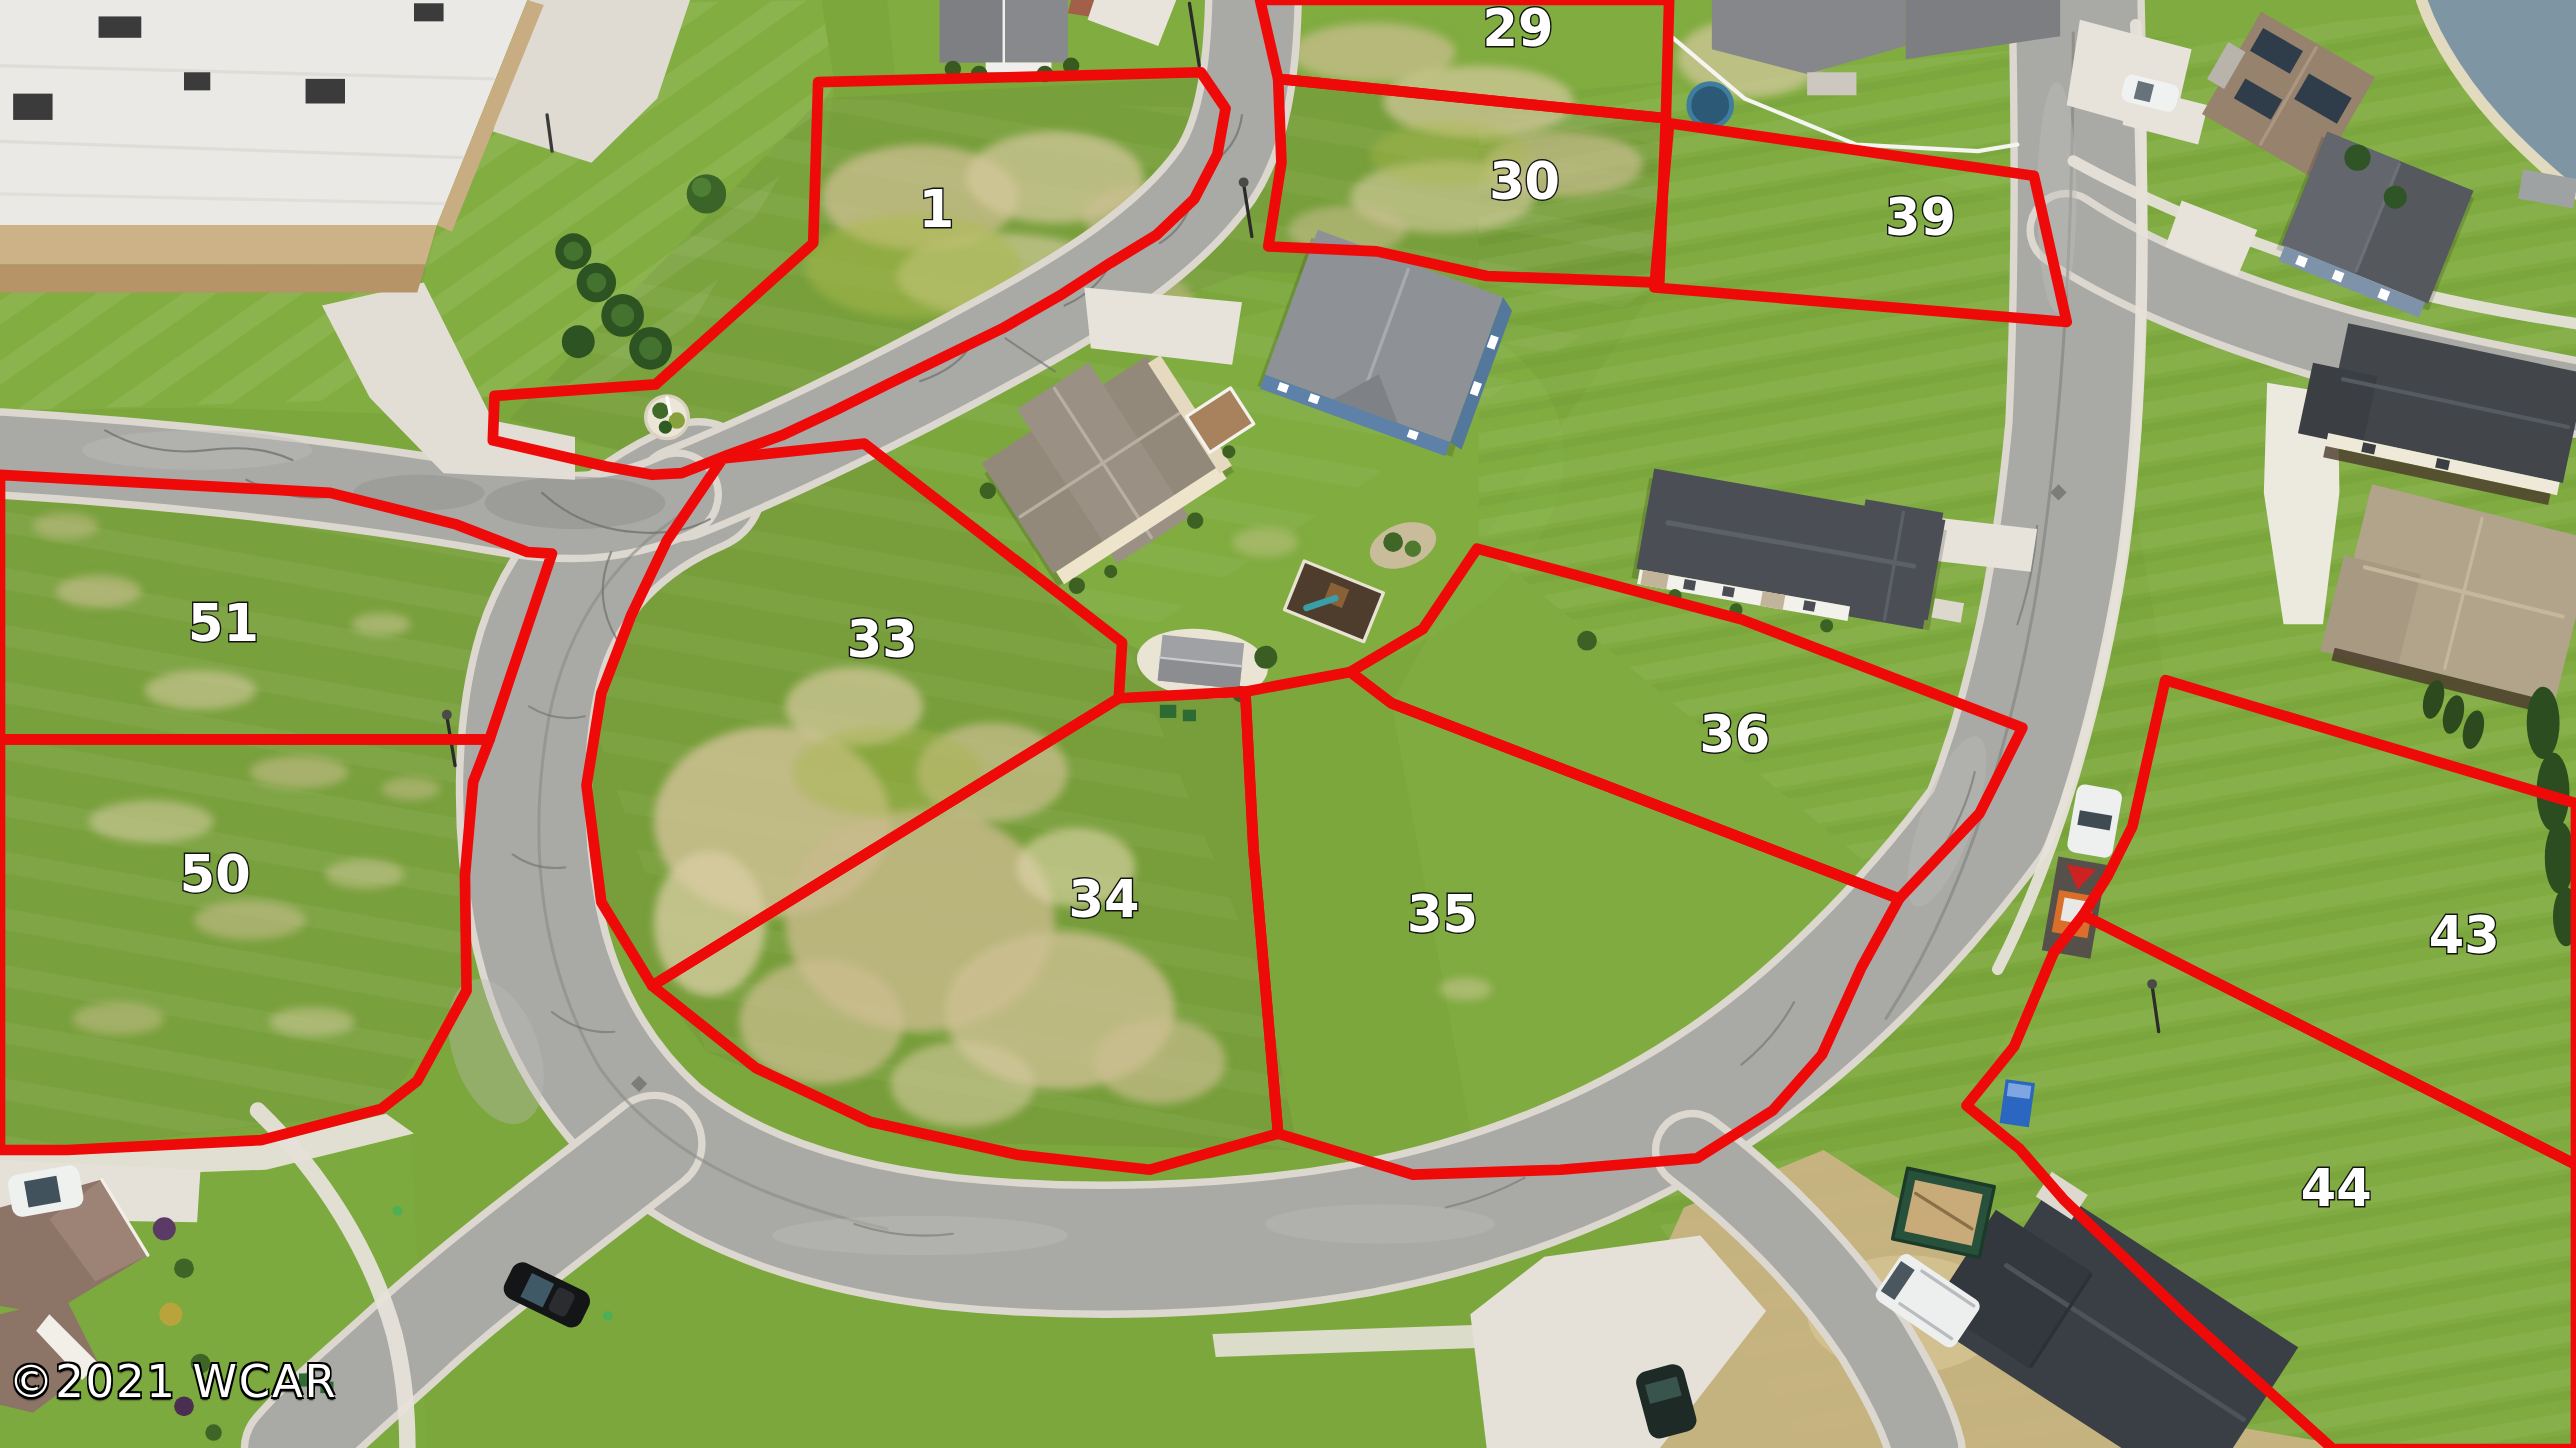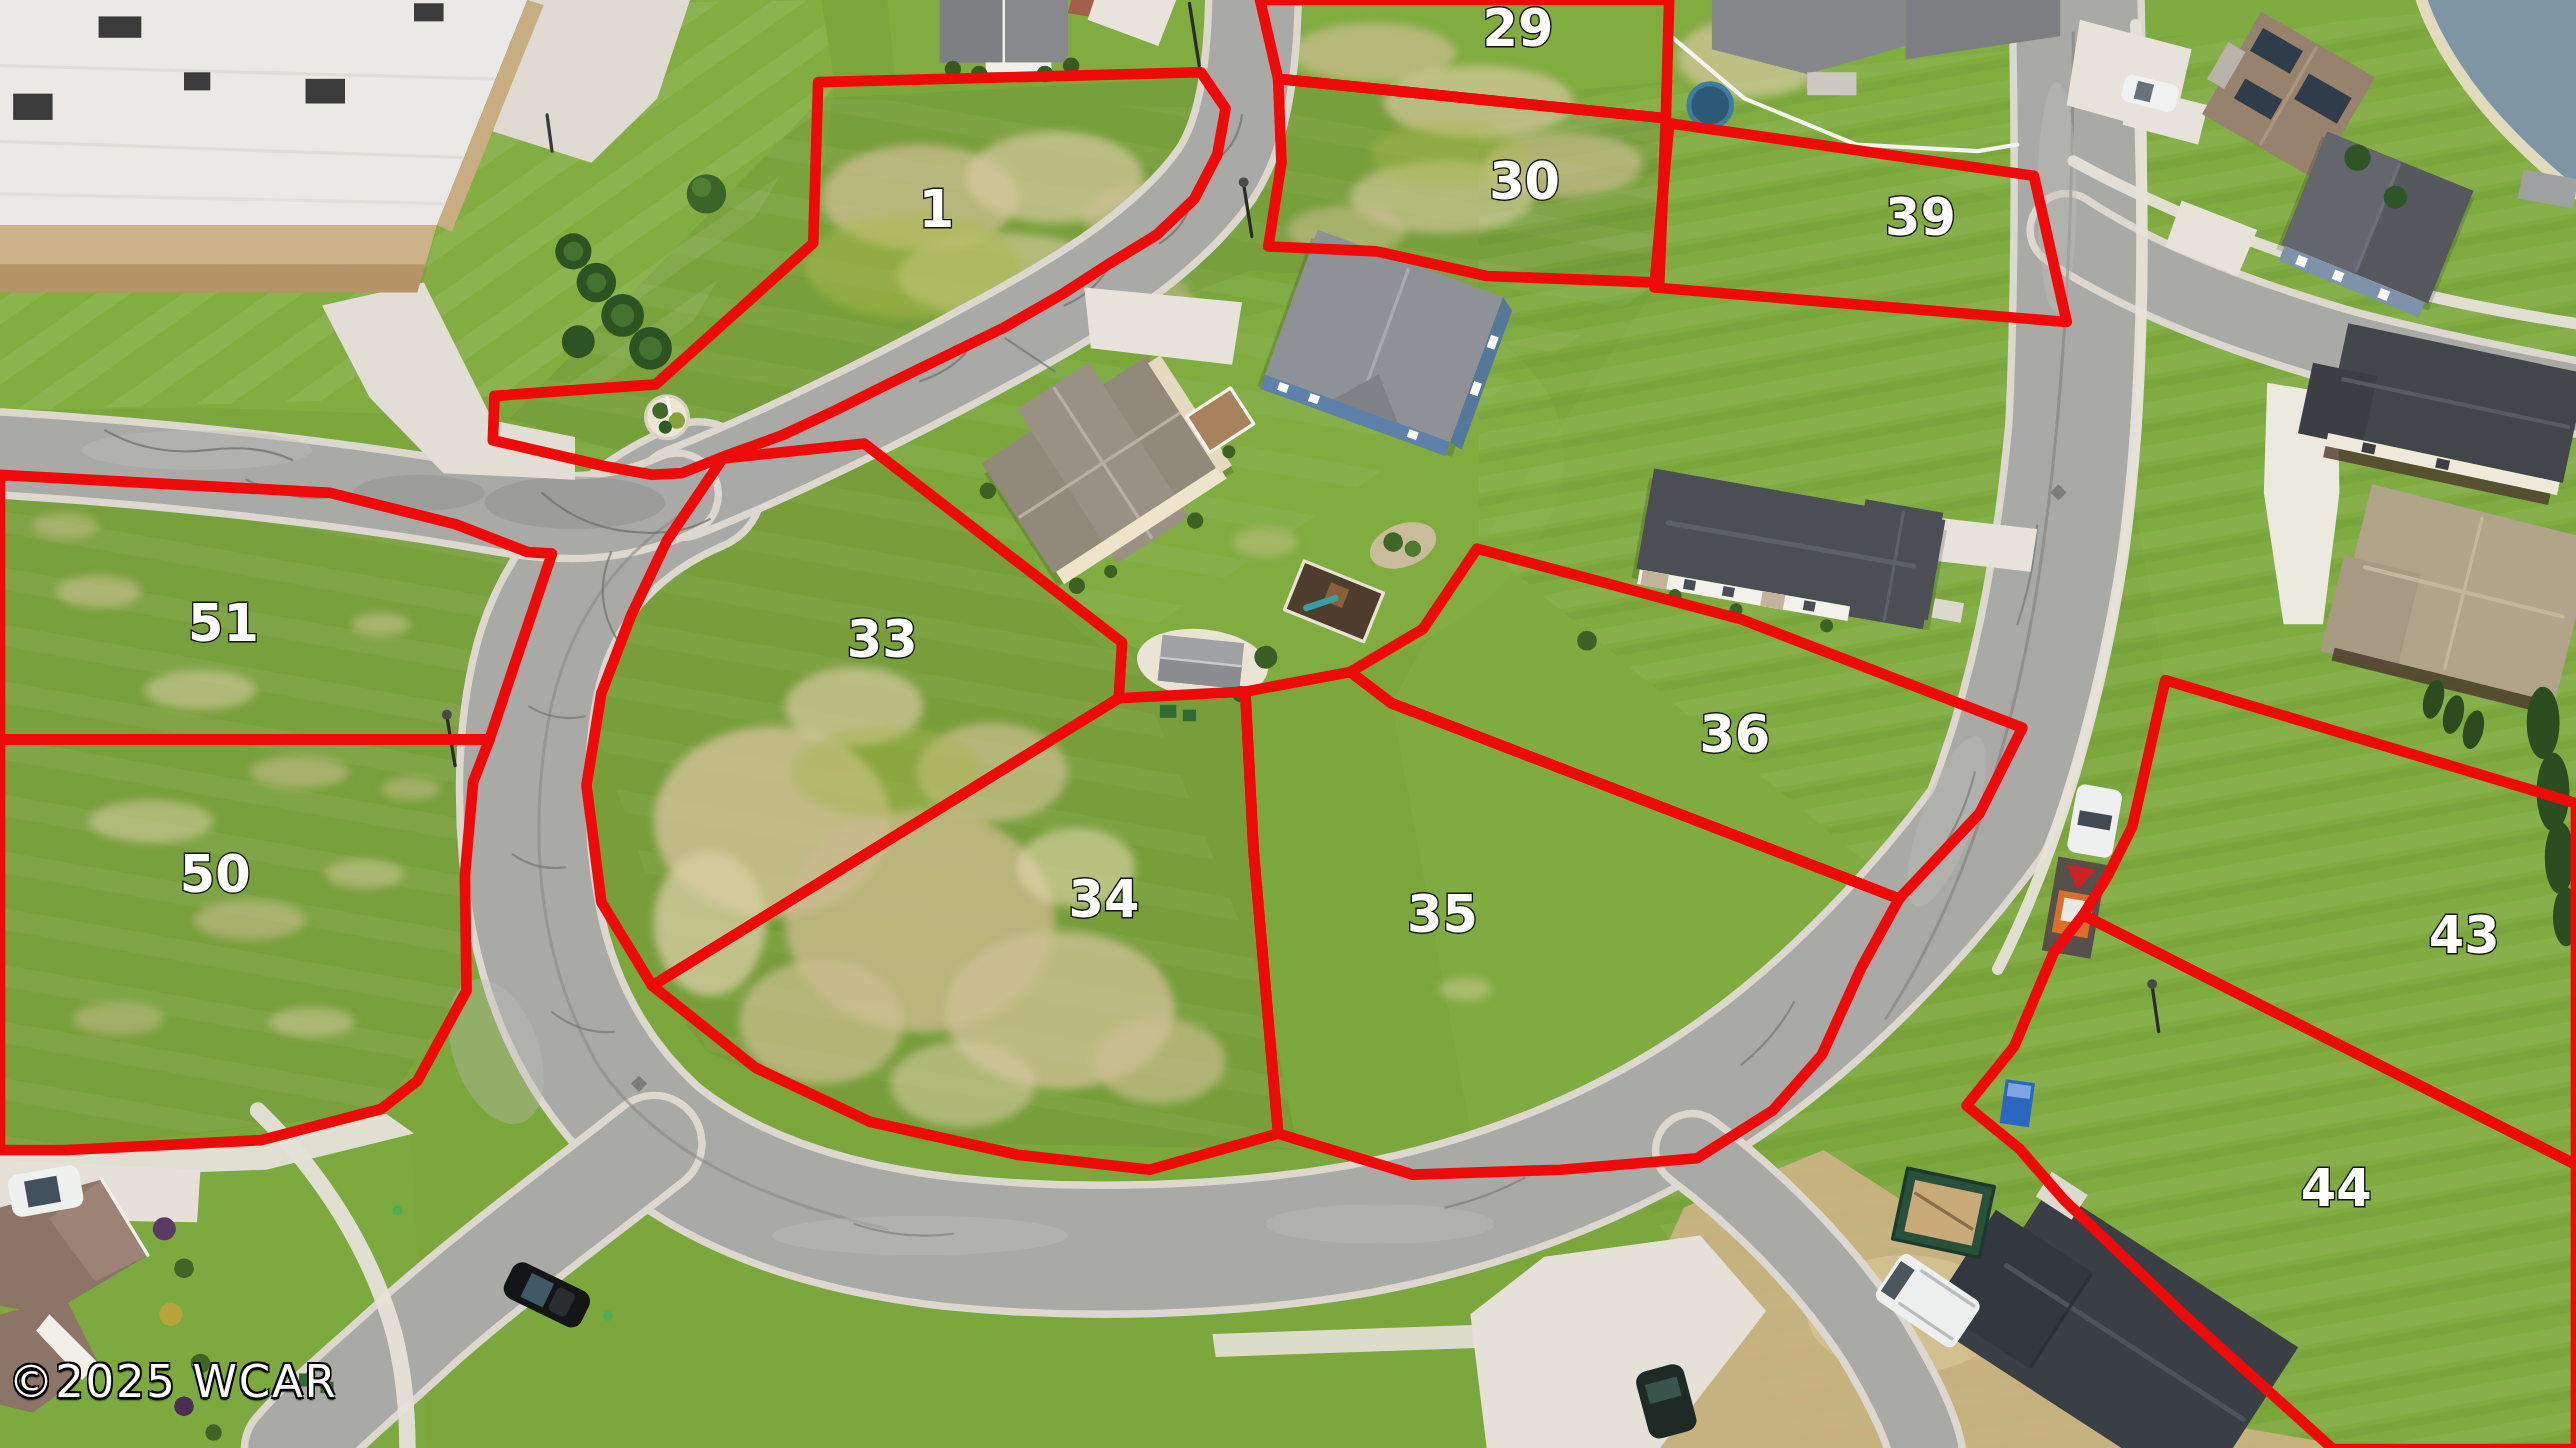--- a/index.html
+++ b/index.html
@@ -396,15 +396,15 @@
         <text x="136" y="390" font-size="31" text-anchor="middle" class="lotlabel">51</text>
         <text x="131" y="543" font-size="31" text-anchor="middle" class="lotlabel">50</text>
         <text x="537" y="400" font-size="31" text-anchor="middle" class="lotlabel">33</text>
         <text x="672" y="558" font-size="31" text-anchor="middle" class="lotlabel">34</text>
         <text x="878" y="567" font-size="31" text-anchor="middle" class="lotlabel">35</text>
         <text x="1056" y="458" font-size="31" text-anchor="middle" class="lotlabel">36</text>
         <text x="1500" y="580" font-size="31" text-anchor="middle" class="lotlabel">43</text>
         <text x="1422" y="734" font-size="31" text-anchor="middle" class="lotlabel">44</text>
       </g>
   </svg>
-  <div id="watermark">©2025 WCAR</div>
+  <div id="watermark">©2021 WCAR</div>
 </div>
 
 
 </body></html>

